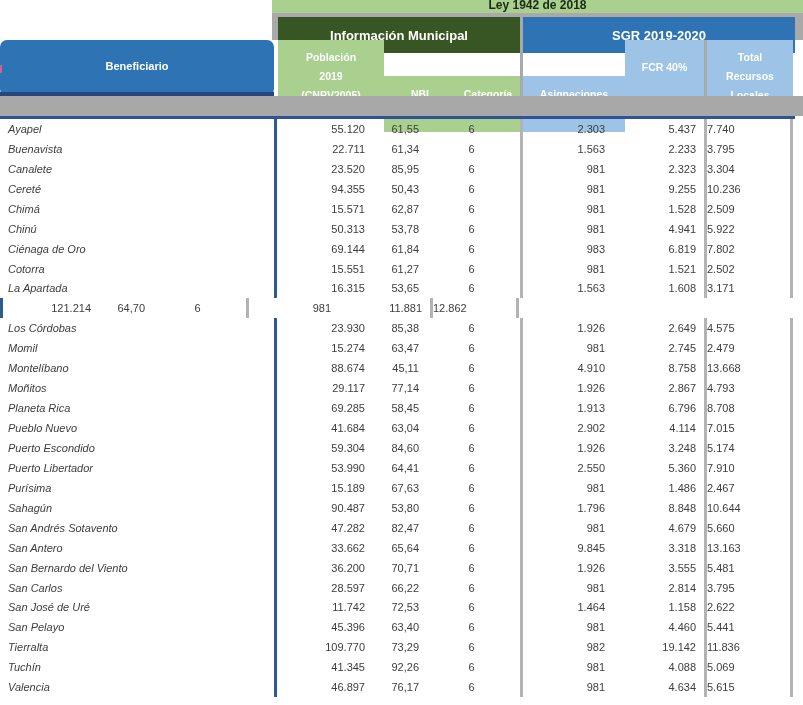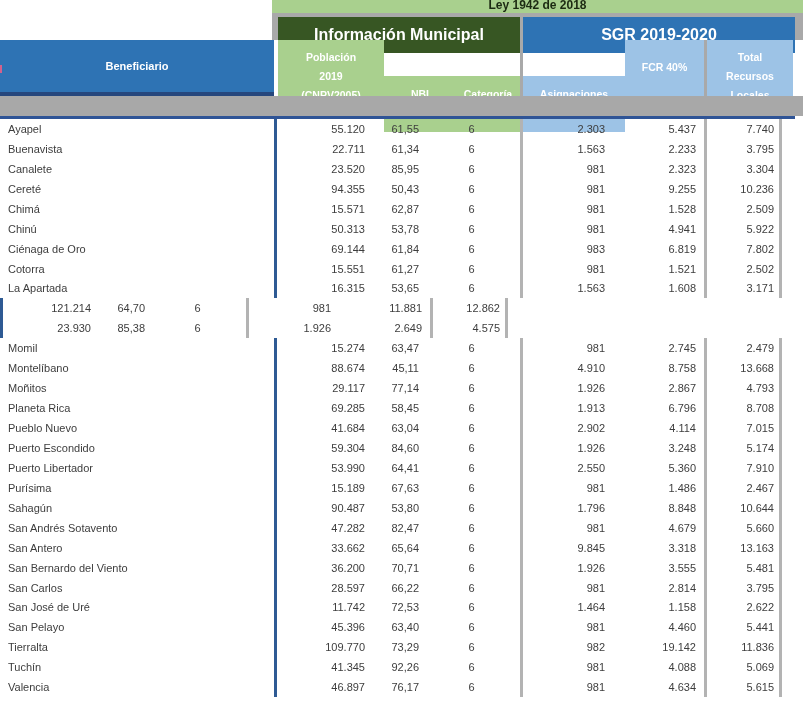--- a/index.html
+++ b/index.html
@@ -20,64 +20,64 @@
     line-height:19px;margin-top:-4px;white-space:nowrap;
   }
   
   .band2{
     position:absolute;left:272px;top:13px;width:531px;height:27px;
     background:#a9a9a9;
   }
   .band2 .gcell{
     position:absolute;top:4px;height:36px;
     display:flex;align-items:center;justify-content:center;
-    font-size:16px;font-weight:bold;color:#ffffff;white-space:nowrap;
+    font-size:13px;font-weight:bold;color:#ffffff;white-space:nowrap;
   }
   .gcell.green{left:6px;width:242px;background:#375623;}
   .gcell.blue{left:251px;width:272px;background:#2e73b4;}
   
   .hcell{
     position:absolute;top:40px;height:56px;overflow:hidden;
     color:#ffffff;font-weight:bold;font-size:10.5px;line-height:19px;
     text-align:center;white-space:pre-line;box-sizing:border-box;
   }
   .hcell.lines-3{padding-top:8px;}
   .hcell.lines-2{padding-top:9px;margin-top:36px;}
   .hcell.lines-1{padding-top:18px;}
   .h-benef{
     left:0;width:274px;background:#2e73b4;
-    font-size:11px;line-height:52px;padding-top:0;
+    font-size:11px;line-height:52px;padding-top:0;border-radius:7px;
   }
   .h-benef-bottom{position:absolute;left:0;top:92px;width:274px;height:4px;background:#26477d;}
   .h-pob{left:278px;width:106px;background:#a9d08e;}
   .h-nbi{left:384px;width:72px;background:#a9d08e;}
   .h-cat{left:456px;width:64px;background:#a9d08e;}
   .h-sep1{position:absolute;left:520px;top:40px;width:3px;height:56px;background:#a9a9a9;}
   .h-asig{left:523px;width:102px;background:#9dc3e6;}
   .h-fcr{left:625px;width:79px;background:#9dc3e6;}
   .h-sep2{position:absolute;left:704px;top:40px;width:3px;height:56px;background:#a9a9a9;}
   .h-total{left:707px;width:86px;background:#9dc3e6;}
   .pink-sliver{position:absolute;left:0;top:65px;width:2px;height:8px;background:#d4618c;}
   
   .gray-band{position:absolute;left:0;top:96px;width:803px;height:20px;background:#a8a8a8;}
   .navy-hline{position:absolute;left:0;top:116px;width:795px;height:3px;background:#2f5496;}
   
   .tbody{position:absolute;left:0;top:119px;width:803px;}
   .trow{display:flex;height:19.95px;align-items:center;font-size:11px;color:#3d3d3d;}
   .c{box-sizing:border-box;white-space:nowrap;overflow:hidden;}
-  .c.name{width:274px;padding-left:8px;text-align:left;}
+  .c.name{width:274px;padding-left:8px;text-align:left;font-style:italic;}
   .vsep{height:19.95px;flex:none;}
   .vsep.navy{width:3px;background:#2e5a94;}
   .vsep.gray{width:3px;background:#b3b3b3;}
   .c.pob{width:92px;text-align:right;padding-right:4px;}
   .c.nbi{width:54px;text-align:right;padding-right:4px;}
   .c.cat{width:97px;text-align:center;}
   .c.asig{width:86px;text-align:right;padding-right:4px;}
   .c.fcr{width:95px;text-align:right;padding-right:8px;}
-  .c.total{width:72px;text-align:right;padding-right:5px;}
+  .c.total{width:83px;padding-right:5px;}
 </style>
 </head>
 <body>
 
 <div class="sheet">
 
   <div class="title-band">
     <div class="t">Ley 1942 de 2018</div>
   </div>
 
@@ -232,20 +232,21 @@
         <div class="c nbi">64,70</div>
         <div class="c cat">6</div>
         <div class="vsep gray"></div>
         <div class="c asig">981</div>
         <div class="c fcr">11.881</div>
         <div class="vsep gray"></div>
         <div class="c total">12.862</div>
         <div class="vsep gray"></div>
       </div>
       <div class="trow">
+        <div class="c name">Los Córdobas</div>
         <div class="vsep navy"></div>
         <div class="c pob">23.930</div>
         <div class="c nbi">85,38</div>
         <div class="c cat">6</div>
         <div class="vsep gray"></div>
         <div class="c asig">1.926</div>
         <div class="c fcr">2.649</div>
         <div class="vsep gray"></div>
         <div class="c total">4.575</div>
         <div class="vsep gray"></div>

